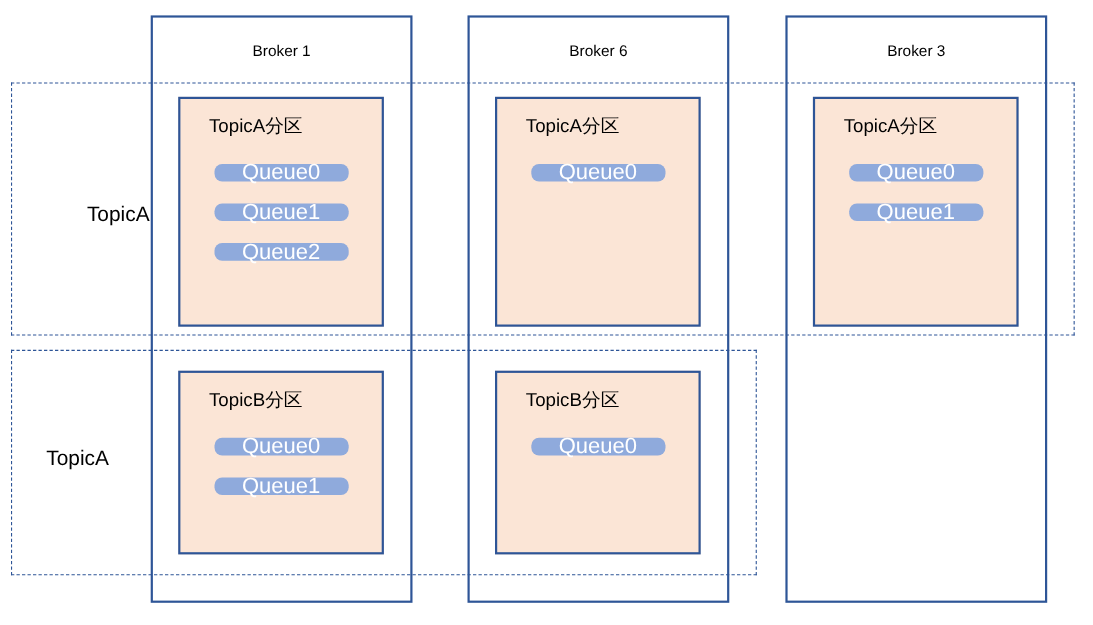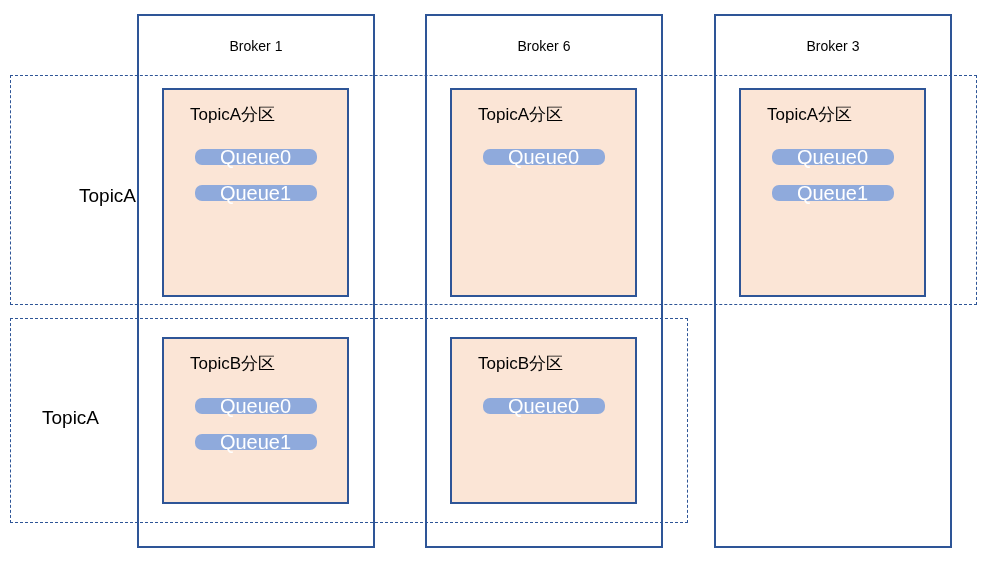--- a/index.html
+++ b/index.html
@@ -88,20 +88,21 @@
   <div class="broker" style="left:714px;">
     <div class="broker-title">Broker 3</div>
   </div>
 
   <div id="partitions">
       <div class="partition" style="left: 162px; top: 88px; height: 209px;">
         <div class="partition-label">TopicA分区</div>
         <div class="queue-stack">
           <div class="queue">Queue0</div>
           <div class="queue">Queue1</div>
+          <div class="queue">Queue2</div>
         </div>
       </div>
       <div class="partition" style="left: 450px; top: 88px; height: 209px;">
         <div class="partition-label">TopicA分区</div>
         <div class="queue-stack">
           <div class="queue">Queue0</div>
         </div>
       </div>
       <div class="partition" style="left: 739px; top: 88px; height: 209px;">
         <div class="partition-label">TopicA分区</div>

